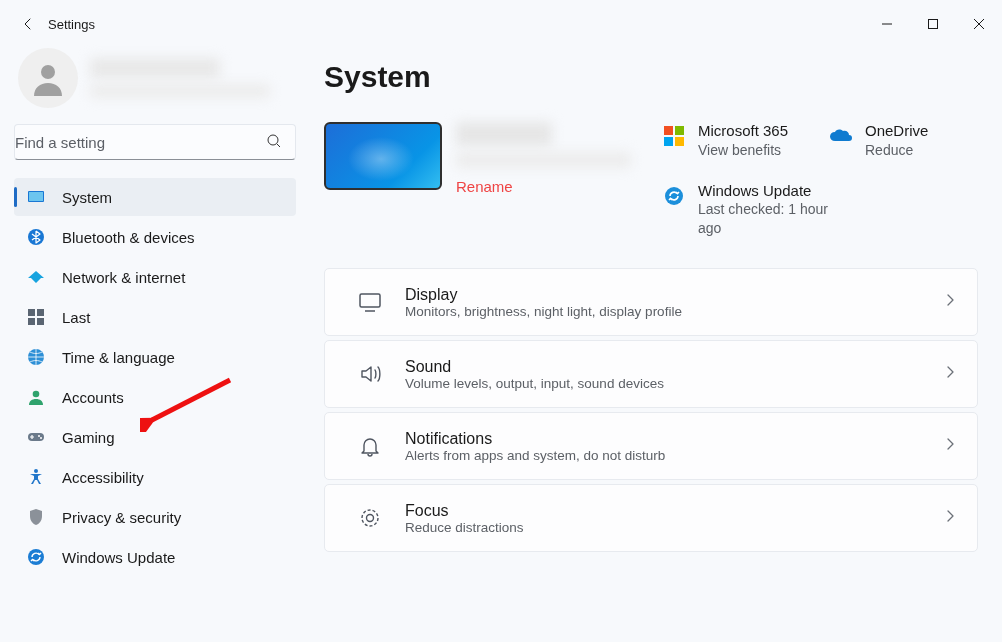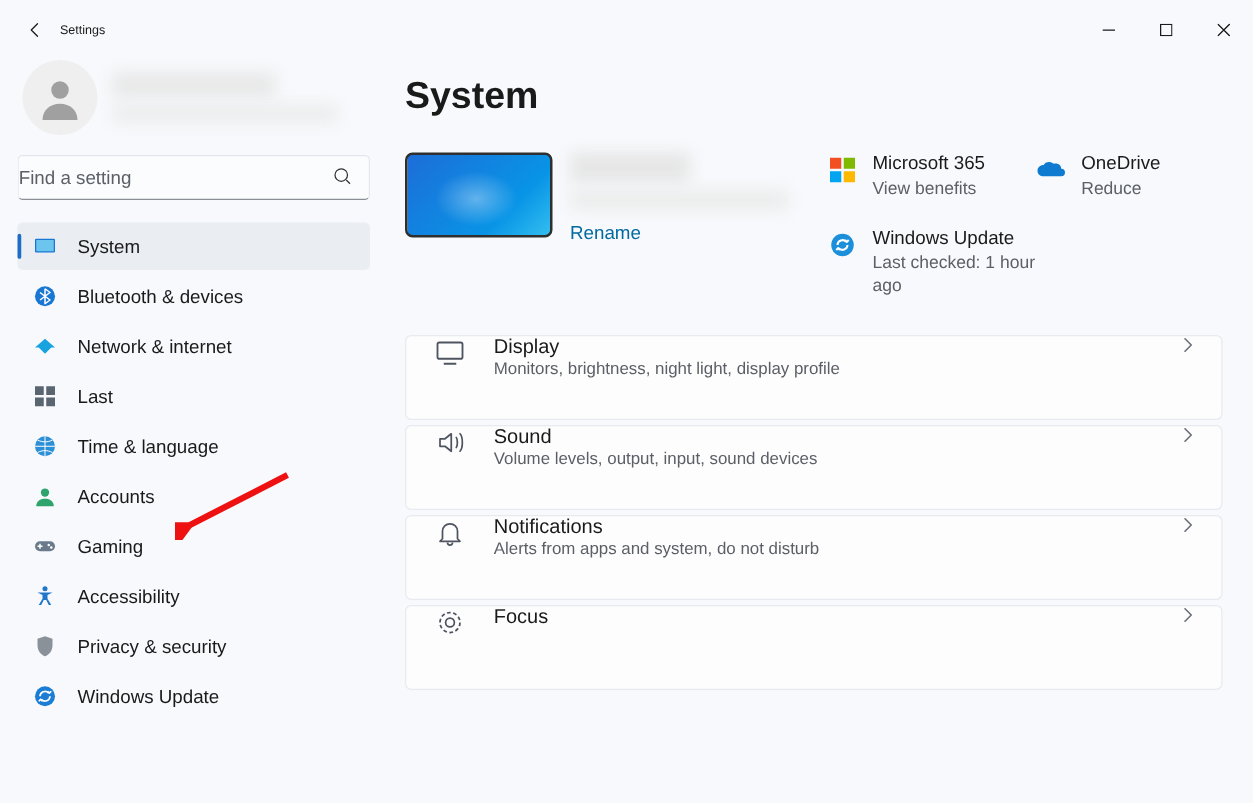--- a/index.html
+++ b/index.html
@@ -1,21 +1,21 @@
 <!DOCTYPE html>
 <html><head>
 <meta charset="utf-8">
 <style>
   * { box-sizing: border-box; margin: 0; padding: 0; font-family: "Segoe UI", sans-serif; }
   body { background: #f7f9fc; width: 1002px; height: 642px; overflow: hidden; color: #1a1a1a; }
 
   
   .titlebar { height: 48px; display: flex; align-items: center; padding: 0 0 0 8px; }
   .back-btn { width: 40px; height: 40px; display: flex; align-items: center; justify-content: center; cursor: pointer; border-radius: 6px; }
-  .title { font-size: 10px; margin-left: 0px; }
+  .title { font-size: 13px; margin-left: 0px; }
   .win-controls { margin-left: auto; display: flex; }
   .win-btn { width: 46px; height: 32px; display: flex; align-items: center; justify-content: center; cursor: pointer; }
   .win-btn svg { stroke: #1a1a1a; }
 
   .wrap { display: flex; padding: 0 0 0 14px; height: calc(100% - 48px); }
 
   
   .sidebar { width: 294px; flex-shrink: 0; padding-right: 12px; }
   .profile { display: flex; align-items: center; gap: 12px; margin-bottom: 16px; padding-left: 4px; }
   .avatar { width: 60px; height: 60px; background: #efefef; border-radius: 50%; display: flex; align-items: center; justify-content: center; }
@@ -42,30 +42,30 @@
   .main { flex: 1; padding: 12px 24px 0 16px; overflow: hidden; }
   .page-title { font-size: 30px; font-weight: 600; margin-bottom: 28px; }
 
   .tiles-row { display: flex; gap: 18px; margin-bottom: 30px; }
   .device-col { display: flex; gap: 14px; width: 320px; }
   .device-thumb { width: 118px; height: 68px; border: 2px solid #2f2f2f; border-radius: 6px; background: linear-gradient(135deg,#1d6ed8 0%,#0894e6 70%,#33bef0 100%); position: relative; overflow: hidden; }
   .device-thumb::after { content:""; position:absolute; inset:0; background: radial-gradient(ellipse 60px 40px at 55px 35px, rgba(255,255,255,.35), transparent 55%); }
   .device-meta { flex: 1; }
   .dev-line1 { height: 24px; width: 96px; background: #e6e6e6; border-radius: 3px; margin-bottom: 6px; filter: blur(6px); }
   .dev-line2 { height: 16px; width: 175px; background: #ececec; border-radius: 3px; margin-bottom: 10px; filter: blur(6px); }
-  .rename { color: #0369a1; font-size: 15px; cursor: pointer; }
+  .rename { color: #ef4444; font-size: 15px; cursor: pointer; }
 
   .status-col { flex: 1; display: grid; grid-template-columns: 1fr 1fr; column-gap: 18px; row-gap: 22px; }
   .status-item { display: flex; gap: 12px; cursor: pointer; }
   .status-ic { width: 24px; height: 24px; flex-shrink: 0; display:flex; align-items:center; justify-content:center; margin-top:2px; }
   .status-title { font-size: 15px; font-weight: 400; line-height: 1.25; }
   .status-sub { font-size: 14px; color: #5c6066; line-height: 1.35; }
 
   .cards { display: flex; flex-direction: column; gap: 4px; }
-  .card { display: flex; align-items: flex-start; height: 68px; background: #fdfdfe; border: 1px solid #e7eaef; border-radius: 5px; padding: 0 20px 0 22px; gap: 22px; cursor: pointer; }
+  .card { display: flex; align-items: center; height: 68px; background: #fdfdfe; border: 1px solid #e7eaef; border-radius: 5px; padding: 0 20px 0 32px; gap: 22px; cursor: pointer; }
   .card-ic { width: 26px; height: 26px; display: flex; align-items: center; justify-content: center; color: #4f5560; }
   .card-body { flex: 1; }
   .card-title { font-size: 16px; }
   .card-sub { font-size: 13.5px; color: #5c6066; }
   .chev { color: #6b7078; }
 </style>
 </head>
 <body>
 
 <div class="titlebar">
@@ -319,20 +319,21 @@
       </div>
       <div class="card">
         <span class="card-ic">
             <svg width="24" height="24" viewBox="0 0 24 24" fill="none">
               <circle cx="12" cy="12" r="8" stroke="#4f5560" stroke-width="1.4" stroke-dasharray="3 2"></circle>
               <circle cx="12" cy="12" r="3.5" stroke="#4f5560" stroke-width="1.4"></circle>
             </svg>
           </span>
         <div class="card-body">
           <div class="card-title">Focus</div>
+          <div class="card-sub">Reduce distractions</div>
         </div>
         <span class="chev"><svg width="14" height="14" viewBox="0 0 14 14" fill="none">
               <path d="m5 2 5 5-5 5" stroke="currentColor" stroke-width="1.3" stroke-linecap="round" stroke-linejoin="round"></path>
             </svg></span>
       </div>
     </div>
   </main>
 </div>
 
 <svg class="arrow" width="100" height="60">

